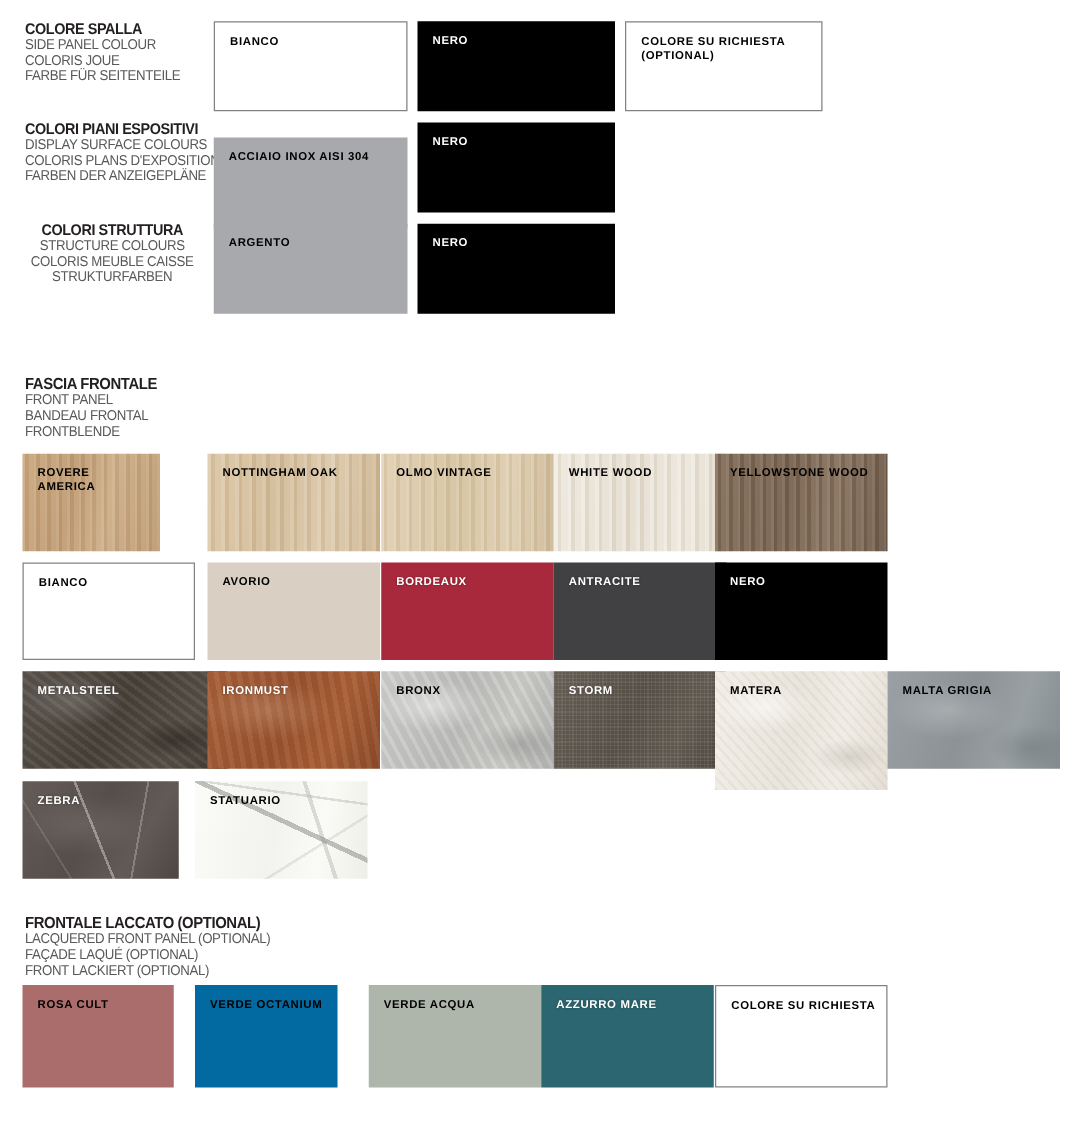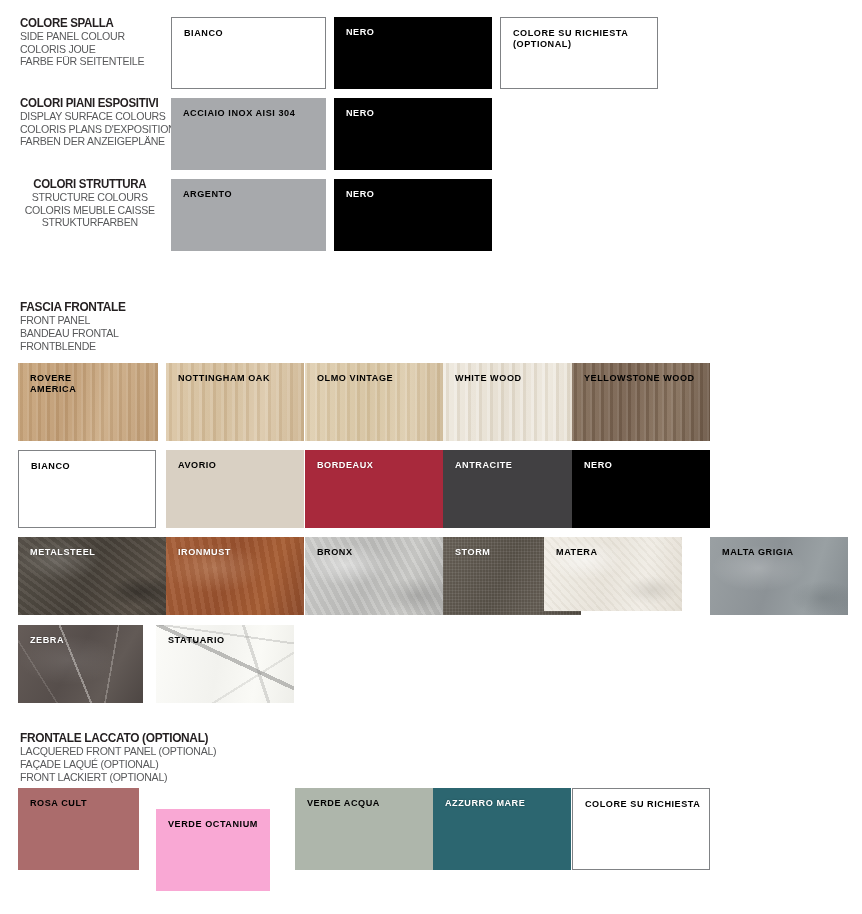--- a/index.html
+++ b/index.html
@@ -81,21 +81,21 @@
 (OPTIONAL)</div>
   </div>
 
   <div class="cat-label" style="top:96px;">
     <div class="it">COLORI PIANI ESPOSITIVI</div>
     <div class="sub">DISPLAY SURFACE COLOURS</div>
     <div class="sub">COLORIS PLANS D'EXPOSITION</div>
     <div class="sub">FARBEN DER ANZEIGEPLÄNE</div>
   </div>
 
-  <div class="sw" id="s-pe-0" style="left:171px; top:98px; width:155px; height:72px; background:#a7a9ac;">
+  <div class="sw" id="s-pe-0" style="left:171px; top:110px; width:155px; height:72px; background:#a7a9ac;">
     <div class="nm dark">ACCIAIO INOX AISI 304</div>
   </div>
   <div class="sw" id="s-pe-1" style="left:334px; top:98px; width:158px; height:72px; background:#000;">
     <div class="nm light">NERO</div>
   </div>
 
   <div class="cat-label" style="top:177px;text-align:center;">
     <div class="it">COLORI STRUTTURA</div>
     <div class="sub">STRUCTURE COLOURS</div>
     <div class="sub">COLORIS MEUBLE CAISSE</div>
@@ -109,21 +109,21 @@
     <div class="nm light">NERO</div>
   </div>
 
   <div class="sect-label" style="top:300px;">
     <div class="it">FASCIA FRONTALE</div>
     <div class="sub">FRONT PANEL</div>
     <div class="sub">BANDEAU FRONTAL</div>
     <div class="sub">FRONTBLENDE</div>
   </div>
 
-  <div class="sw" id="w-0-0" style="left:18px; top:363px; width:140px; height:78px;
+  <div class="sw" id="w-0-0" style="left:18px; top:363px; width:110px; height:78px;
               background:
                 repeating-linear-gradient(90deg, rgba(255,255,255,.12) 0 2px, rgba(120,85,50,.10) 2px 5px, rgba(255,255,255,.05) 5px 9px),
                 linear-gradient(100deg,#caa87f 0%,#c09c74 35%,#cdae88 62%,#bd9a73 100%);">
     <div class="nm dark">ROVERE
 AMERICA</div>
   </div>
   <div class="sw" id="w-0-1" style="left:166px; top:363px; width:138px; height:78px;
               background:
                 repeating-linear-gradient(90deg, rgba(255,255,255,.16) 0 3px, rgba(150,115,75,.12) 3px 6px, rgba(255,255,255,.06) 6px 11px),
                 linear-gradient(95deg,#dcc7a6 0%,#d2bb98 40%,#dcc9ab 70%,#cdb490 100%);">
@@ -187,21 +187,21 @@
                 linear-gradient(105deg,#cfcfcd 0%,#bdbdbb 45%,#cdcdca 72%,#b4b4b2 100%);">
     <div class="nm dark">BRONX</div>
   </div>
   <div class="sw" id="w-2-3" style="left:443px; top:537px; width:138px; height:78px;
               background:
                 repeating-linear-gradient(0deg, rgba(255,255,255,.07) 0 1px, transparent 1px 3px),
                 repeating-linear-gradient(90deg, rgba(255,255,255,.07) 0 1px, transparent 1px 3px),
                 linear-gradient(115deg,#635c53 0%,#544e45 45%,#5f584f 72%,#4b453d 100%);">
     <div class="nm light">STORM</div>
   </div>
-  <div class="sw" id="w-2-4" style="left:544px; top:537px; width:138px; height:74px;
+  <div class="sw" id="w-2-4" style="left:572px; top:537px; width:138px; height:95px;
               background:
                 radial-gradient(ellipse 55px 28px at 30% 30%, rgba(255,255,255,.55), transparent 72%),
                 radial-gradient(ellipse 40px 20px at 78% 72%, rgba(170,165,155,.35), transparent 72%),
                 repeating-linear-gradient(48deg, rgba(190,185,175,.12) 0 2px, rgba(255,255,255,.12) 2px 6px),
                 linear-gradient(100deg,#f1ede5 0%,#e6e1d7 45%,#efebe3 72%,#e1dbd0 100%);">
     <div class="nm dark">MATERA</div>
   </div>
   <div class="sw" id="w-2-5" style="left:710px; top:537px; width:138px; height:78px;
               background:
                 radial-gradient(ellipse 65px 32px at 35% 40%, rgba(255,255,255,.22), transparent 72%),
@@ -232,21 +232,21 @@
   <div class="sect-label" style="top:731px;">
     <div class="it">FRONTALE LACCATO (OPTIONAL)</div>
     <div class="sub">LACQUERED FRONT PANEL (OPTIONAL)</div>
     <div class="sub">FAÇADE LAQUÉ (OPTIONAL)</div>
     <div class="sub">FRONT LACKIERT (OPTIONAL)</div>
   </div>
 
   <div class="sw" id="l-0" style="left:18px; top:788px; width:121px; height:82px; background:#ab6c6c;">
     <div class="nm dark">ROSA CULT</div>
   </div>
-  <div class="sw" id="l-1" style="left:156px; top:788px; width:114px; height:82px; background:#f9a8d4;margin-top:21px;">
+  <div class="sw" id="l-1" style="left:156px; top:788px; width:114px; height:82px; background:#0369a1;">
     <div class="nm dark">VERDE OCTANIUM</div>
   </div>
   <div class="sw" id="l-2" style="left:295px; top:788px; width:138px; height:82px; background:#aeb6ab;text-decoration:underline;">
     <div class="nm dark">VERDE ACQUA</div>
   </div>
   <div class="sw" id="l-3" style="left:433px; top:788px; width:138px; height:82px; background:#2c6670;">
     <div class="nm light">AZZURRO MARE</div>
   </div>
   <div class="sw outline" id="l-4" style="left:572px; top:788px; width:138px; height:82px;">
     <div class="nm dark">COLORE SU RICHIESTA</div>

